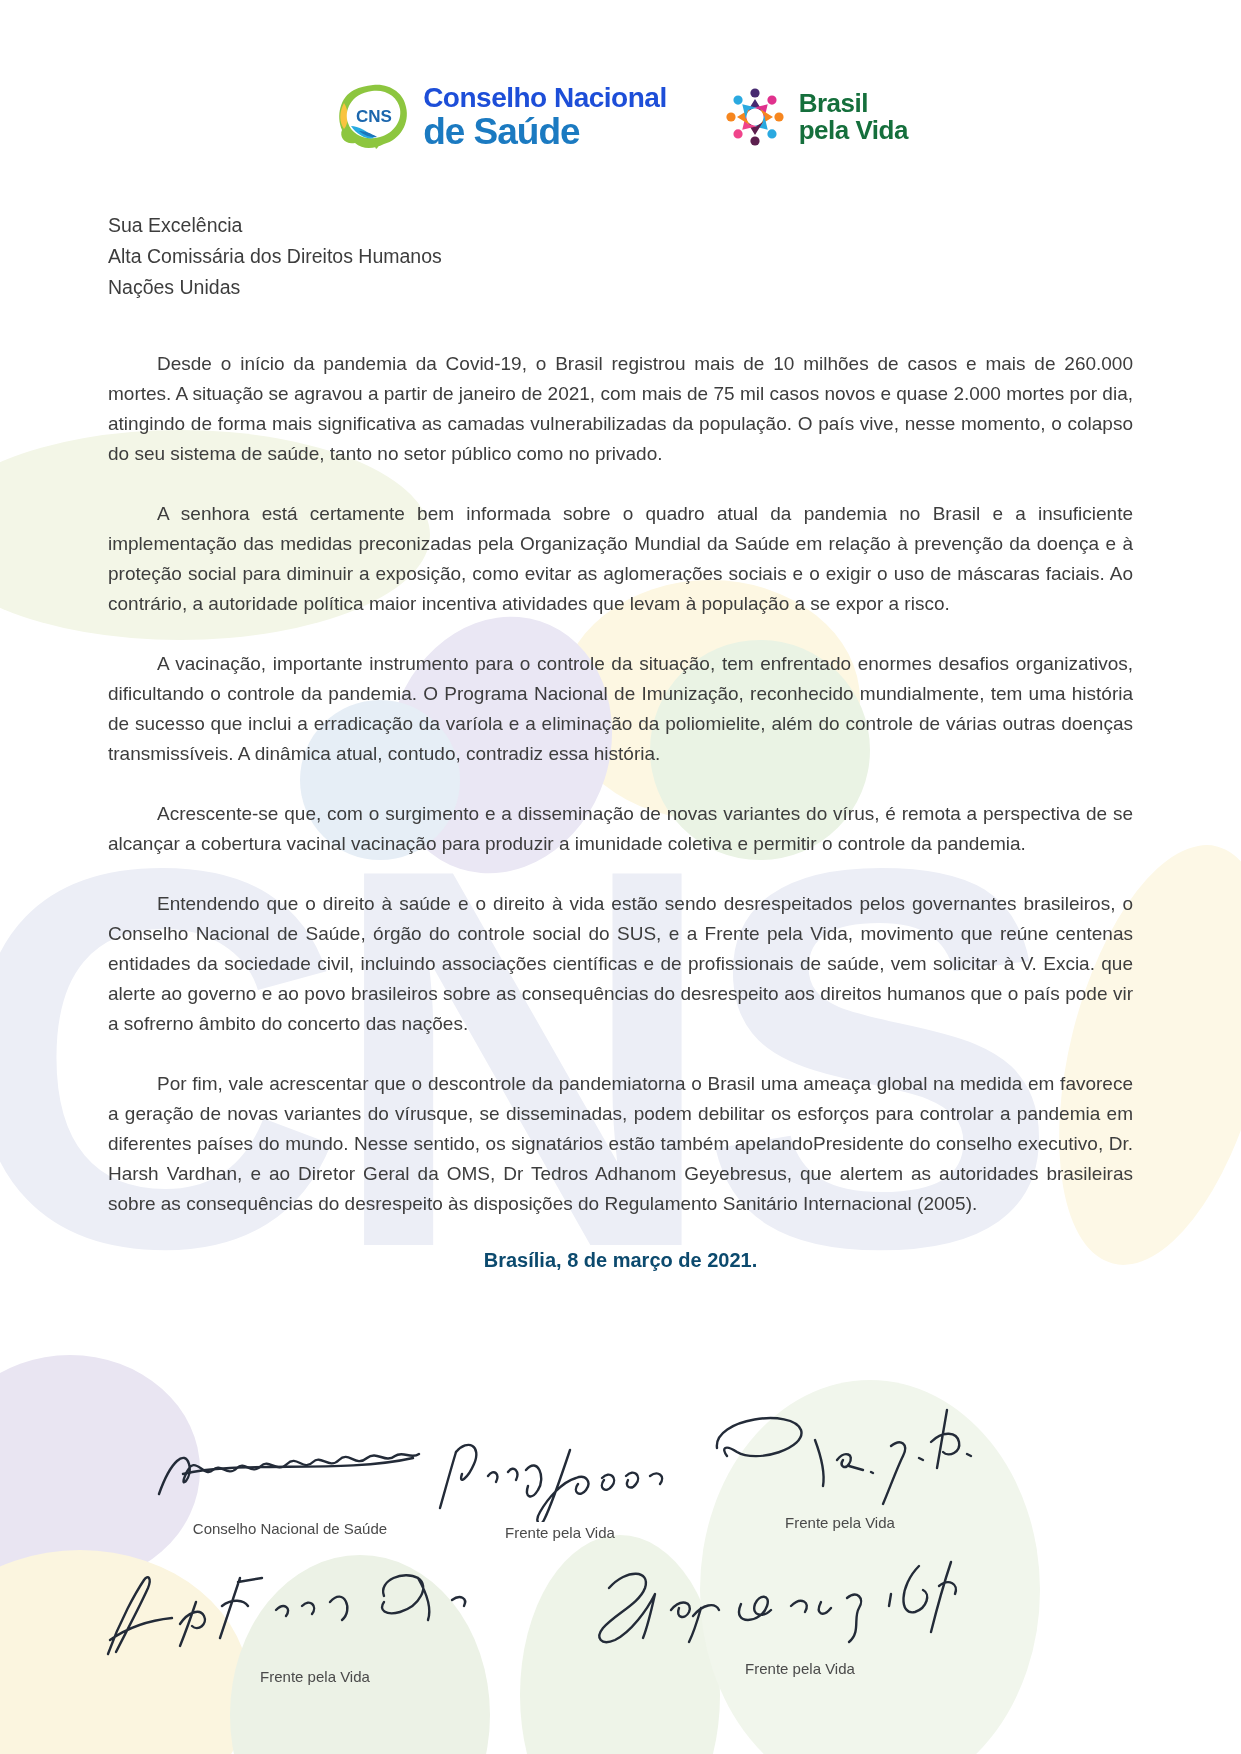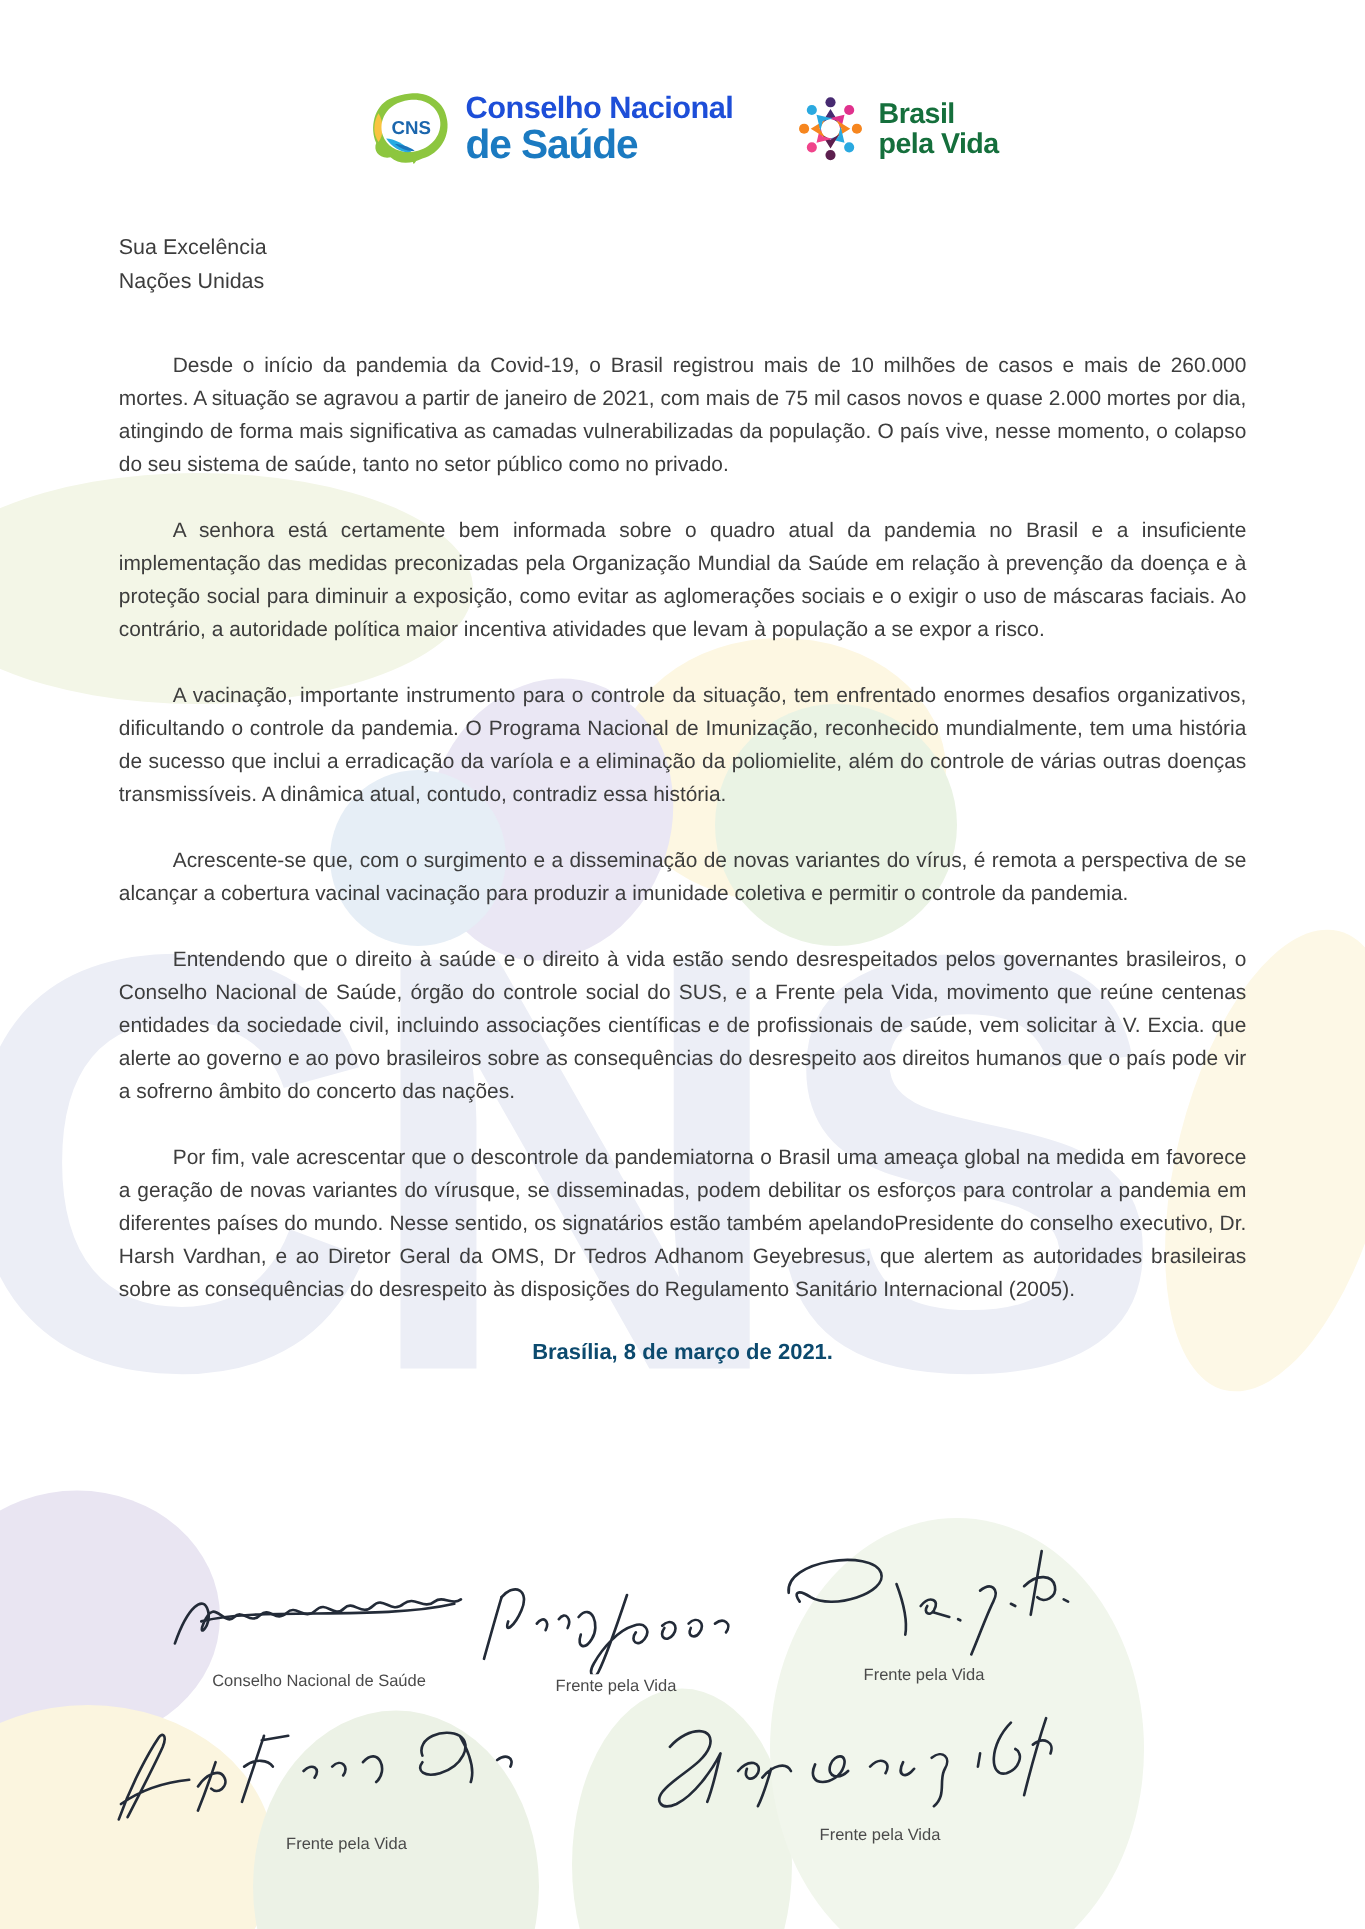--- a/index.html
+++ b/index.html
@@ -133,20 +133,21 @@
         </svg>
         <div class="fpv-wordmark">
           <div class="fpv-line">Brasil</div>
           <div class="fpv-line">pela Vida</div>
         </div>
       </div>
     </div>
 
     <div class="recipient">
       <span>Sua Excelência</span>
+      <span>Alta Comissária dos Direitos Humanos</span>
       <span>Nações Unidas</span>
     </div>
 
     <div class="letter-body">
       <p class="para">Desde o início da pandemia da Covid-19, o Brasil registrou mais de 10 milhões de casos e mais de 260.000 mortes. A situação se agravou a partir de janeiro de 2021, com mais de 75 mil casos novos e quase 2.000 mortes por dia, atingindo de forma mais significativa as camadas vulnerabilizadas da população. O país vive, nesse momento, o colapso do seu sistema de saúde, tanto no setor público como no privado.</p>
       <p class="para">A senhora está certamente bem informada sobre o quadro atual da pandemia no Brasil e a insuficiente implementação das medidas preconizadas pela Organização Mundial da Saúde em relação à prevenção da doença e à proteção social para diminuir a exposição, como evitar as aglomerações sociais e o exigir o uso de máscaras faciais.  Ao contrário, a autoridade política maior incentiva atividades que levam à população a se expor a risco.</p>
       <p class="para">A vacinação, importante instrumento para o controle da situação, tem enfrentado enormes desafios organizativos, dificultando o controle da pandemia. O Programa Nacional de Imunização, reconhecido mundialmente, tem uma história de sucesso que inclui a erradicação da varíola e a eliminação da poliomielite, além do controle de várias outras doenças transmissíveis. A dinâmica atual, contudo, contradiz essa história.</p>
       <p class="para">Acrescente-se que, com o surgimento e a disseminação de novas variantes do vírus, é remota a perspectiva de se alcançar a cobertura vacinal vacinação para produzir a imunidade coletiva e permitir o controle da pandemia.</p>
       <p class="para">Entendendo que o direito à saúde e o direito à vida estão sendo desrespeitados pelos governantes brasileiros, o Conselho Nacional de Saúde, órgão do controle social do SUS, e a Frente pela Vida, movimento que reúne centenas entidades da sociedade civil, incluindo associações científicas e de profissionais de saúde, vem solicitar à V. Excia. que alerte ao governo e ao povo brasileiros sobre as consequências do desrespeito aos direitos humanos que o país pode vir a sofrerno âmbito do concerto das nações.</p>
       <p class="para">Por fim, vale acrescentar que o descontrole da pandemiatorna o Brasil uma ameaça global na medida em favorece a geração de novas variantes do vírusque, se disseminadas, podem debilitar os esforços para controlar a pandemia em diferentes países do mundo. Nesse sentido, os signatários estão também apelandoPresidente do conselho executivo, Dr. Harsh Vardhan, e ao Diretor Geral da OMS, Dr Tedros Adhanom Geyebresus, que alertem as autoridades brasileiras sobre as consequências do desrespeito às disposições do Regulamento Sanitário Internacional (2005).</p>

